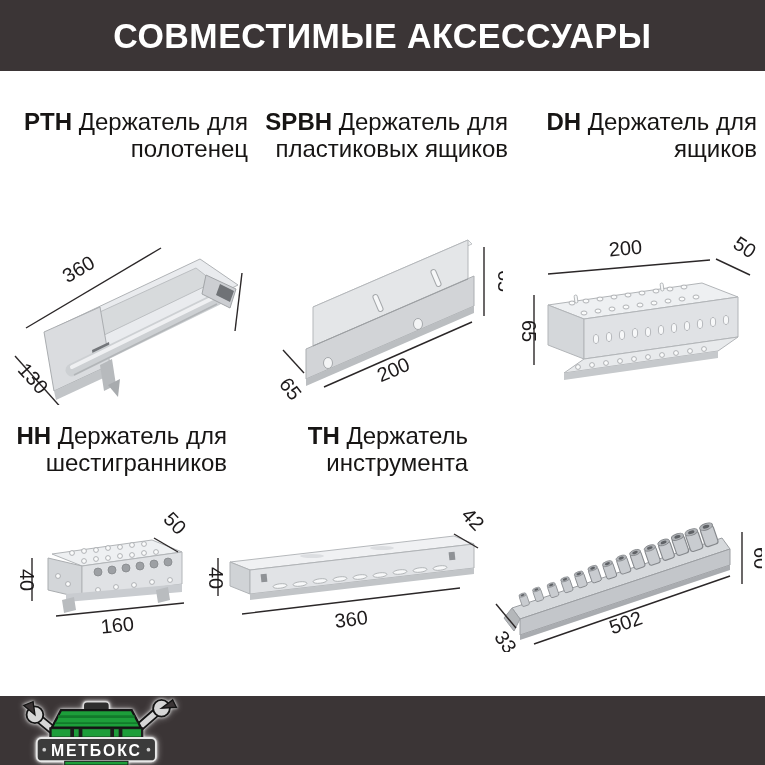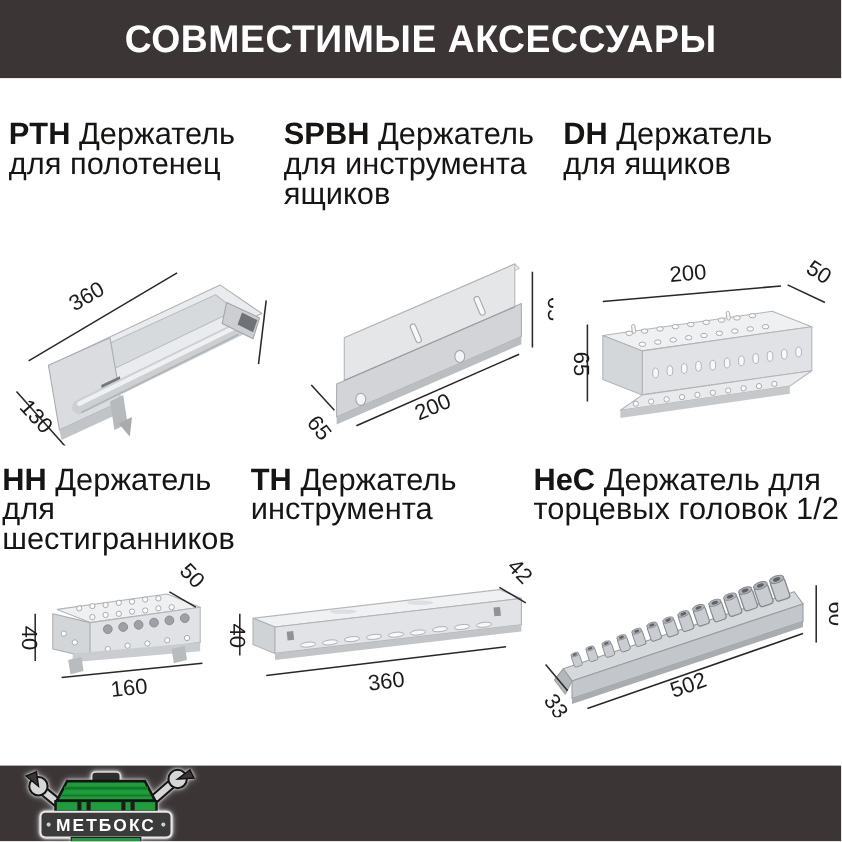--- a/index.html
+++ b/index.html
@@ -4,21 +4,21 @@
 <style>
   html,body{margin:0;padding:0;}
   body{width:765px;height:765px;background:#ffffff;font-family:"Liberation Sans",sans-serif;}
   .page{position:relative;width:765px;height:765px;overflow:hidden;background:#ffffff;}
 
   .band{position:absolute;left:0;width:765px;background:#3b3536;}
   .header{top:0;height:71px;display:flex;align-items:center;justify-content:center;}
   .header h1{margin:0;color:#ffffff;font-size:35px;font-weight:700;letter-spacing:.5px;transform:scaleX(.97);white-space:nowrap;}
   .footer{top:696px;height:69px;}
 
-  .ptitle{position:absolute;margin:0;text-align:left;font-size:28px;line-height:27px;font-weight:400;color:#171514;}
+  .ptitle{position:absolute;margin:0;text-align:right;font-size:24px;line-height:27px;font-weight:400;color:#171514;}
   .ptitle b{font-weight:700;}
 
   .draw{position:absolute;}
   .dim line{stroke:#2b2728;stroke-width:1.4;}
   .dim text{font-family:"Liberation Sans",sans-serif;font-size:20px;fill:#1d1a1b;text-anchor:middle;}
   .body-shape{stroke-linejoin:round;}
 
   .logo{position:absolute;left:12px;top:698px;filter:drop-shadow(0 0 1.5px rgba(255,255,255,.95)) drop-shadow(0 0 3px rgba(255,255,255,.45));}
   .logo .brand{font-family:"Liberation Sans",sans-serif;font-size:17px;font-weight:700;fill:#ffffff;letter-spacing:2px;text-anchor:middle;}
 </style>
@@ -30,21 +30,21 @@
   <div class="band header">
     <h1>СОВМЕСТИМЫЕ АКСЕССУАРЫ</h1>
   </div>
 
   <h2 class="ptitle" style="left:8px;top:108px;width:240px;">
     <b>PTH</b>
     <span>Держатель для полотенец</span>
   </h2>
   <h2 class="ptitle" style="left:258px;top:108px;width:250px;">
     <b>SPBH</b>
-    <span>Держатель для инструмента ящиков</span>
+    <span>Держатель для пластиковых ящиков</span>
   </h2>
   <h2 class="ptitle" style="left:512px;top:108px;width:245px;">
     <b>DH</b>
     <span>Держатель для ящиков</span>
   </h2>
 
   <svg class="draw" style="left:8px;top:215px;" width="240" height="190" viewBox="0 0 240 190">
     <g class="body-shape">
       <polygon points="48,112 192,44 230,70 90,140" fill="#e9ebee" stroke="#b0b3b6"></polygon>
       <polygon points="70,107 188,53 206,67 92,122" fill="#d7dadc" stroke="#bcbfc2"></polygon>
@@ -156,24 +156,20 @@
   </svg>
 
   <h2 class="ptitle" style="left:228px;top:422px;width:240px;">
     <b>TH</b>
     <span>Держатель инструмента</span>
   </h2>
   <h2 class="ptitle" style="left:2px;top:422px;width:225px;">
     <b>HH</b>
     <span>Держатель для шестигранников</span>
   </h2>
-  <h2 class="ptitle" style="left:485px;top:422px;width:278px;">
-    <b>HeC</b>
-    <span>Держатель для торцевых головок 1/2</span>
-  </h2>
 
   <svg class="draw" style="left:6px;top:498px;" width="215" height="140" viewBox="0 0 215 140">
     <defs>
       <circle id="hh-hole" r="2.4" fill="#fafbfb" stroke="#9fa2a6" stroke-width="0.8"></circle>
       <circle id="hh-notch" r="4" fill="#9da0a4" stroke="#85888c" stroke-width="0.8"></circle>
     </defs>
     <g class="body-shape">
       <polygon points="46,56 146,42 176,54 76,68" fill="#eef0f2" stroke="#b2b5b8"></polygon>
       <use href="#hh-hole" x="66" y="55"></use>
         <use href="#hh-hole" x="78" y="53"></use>

